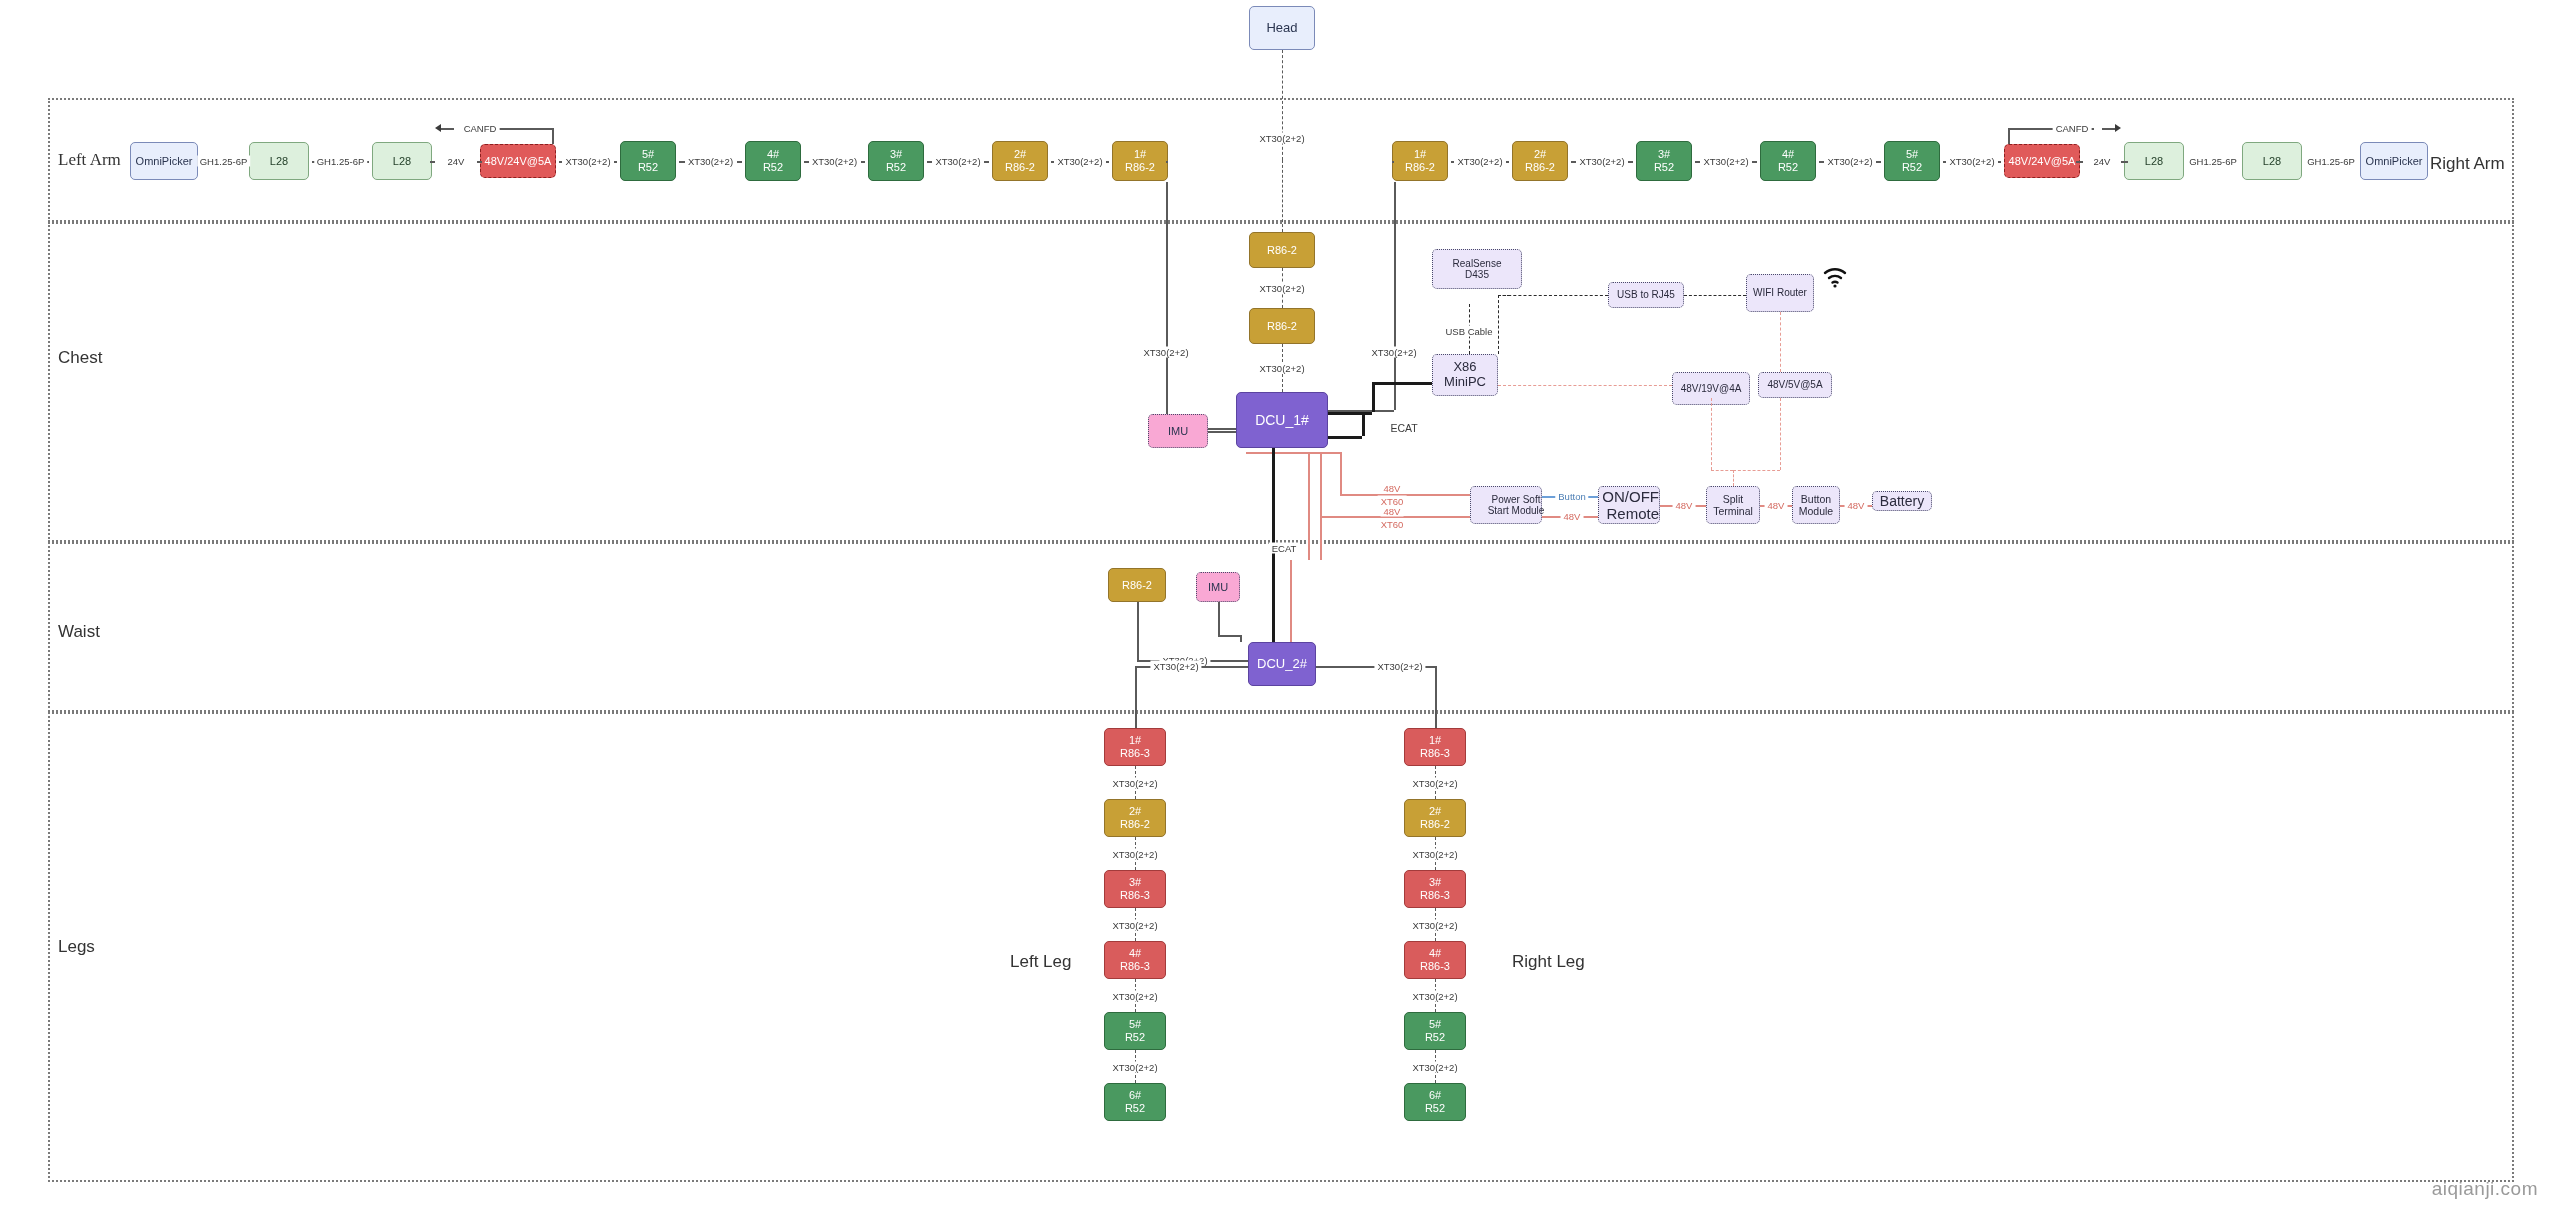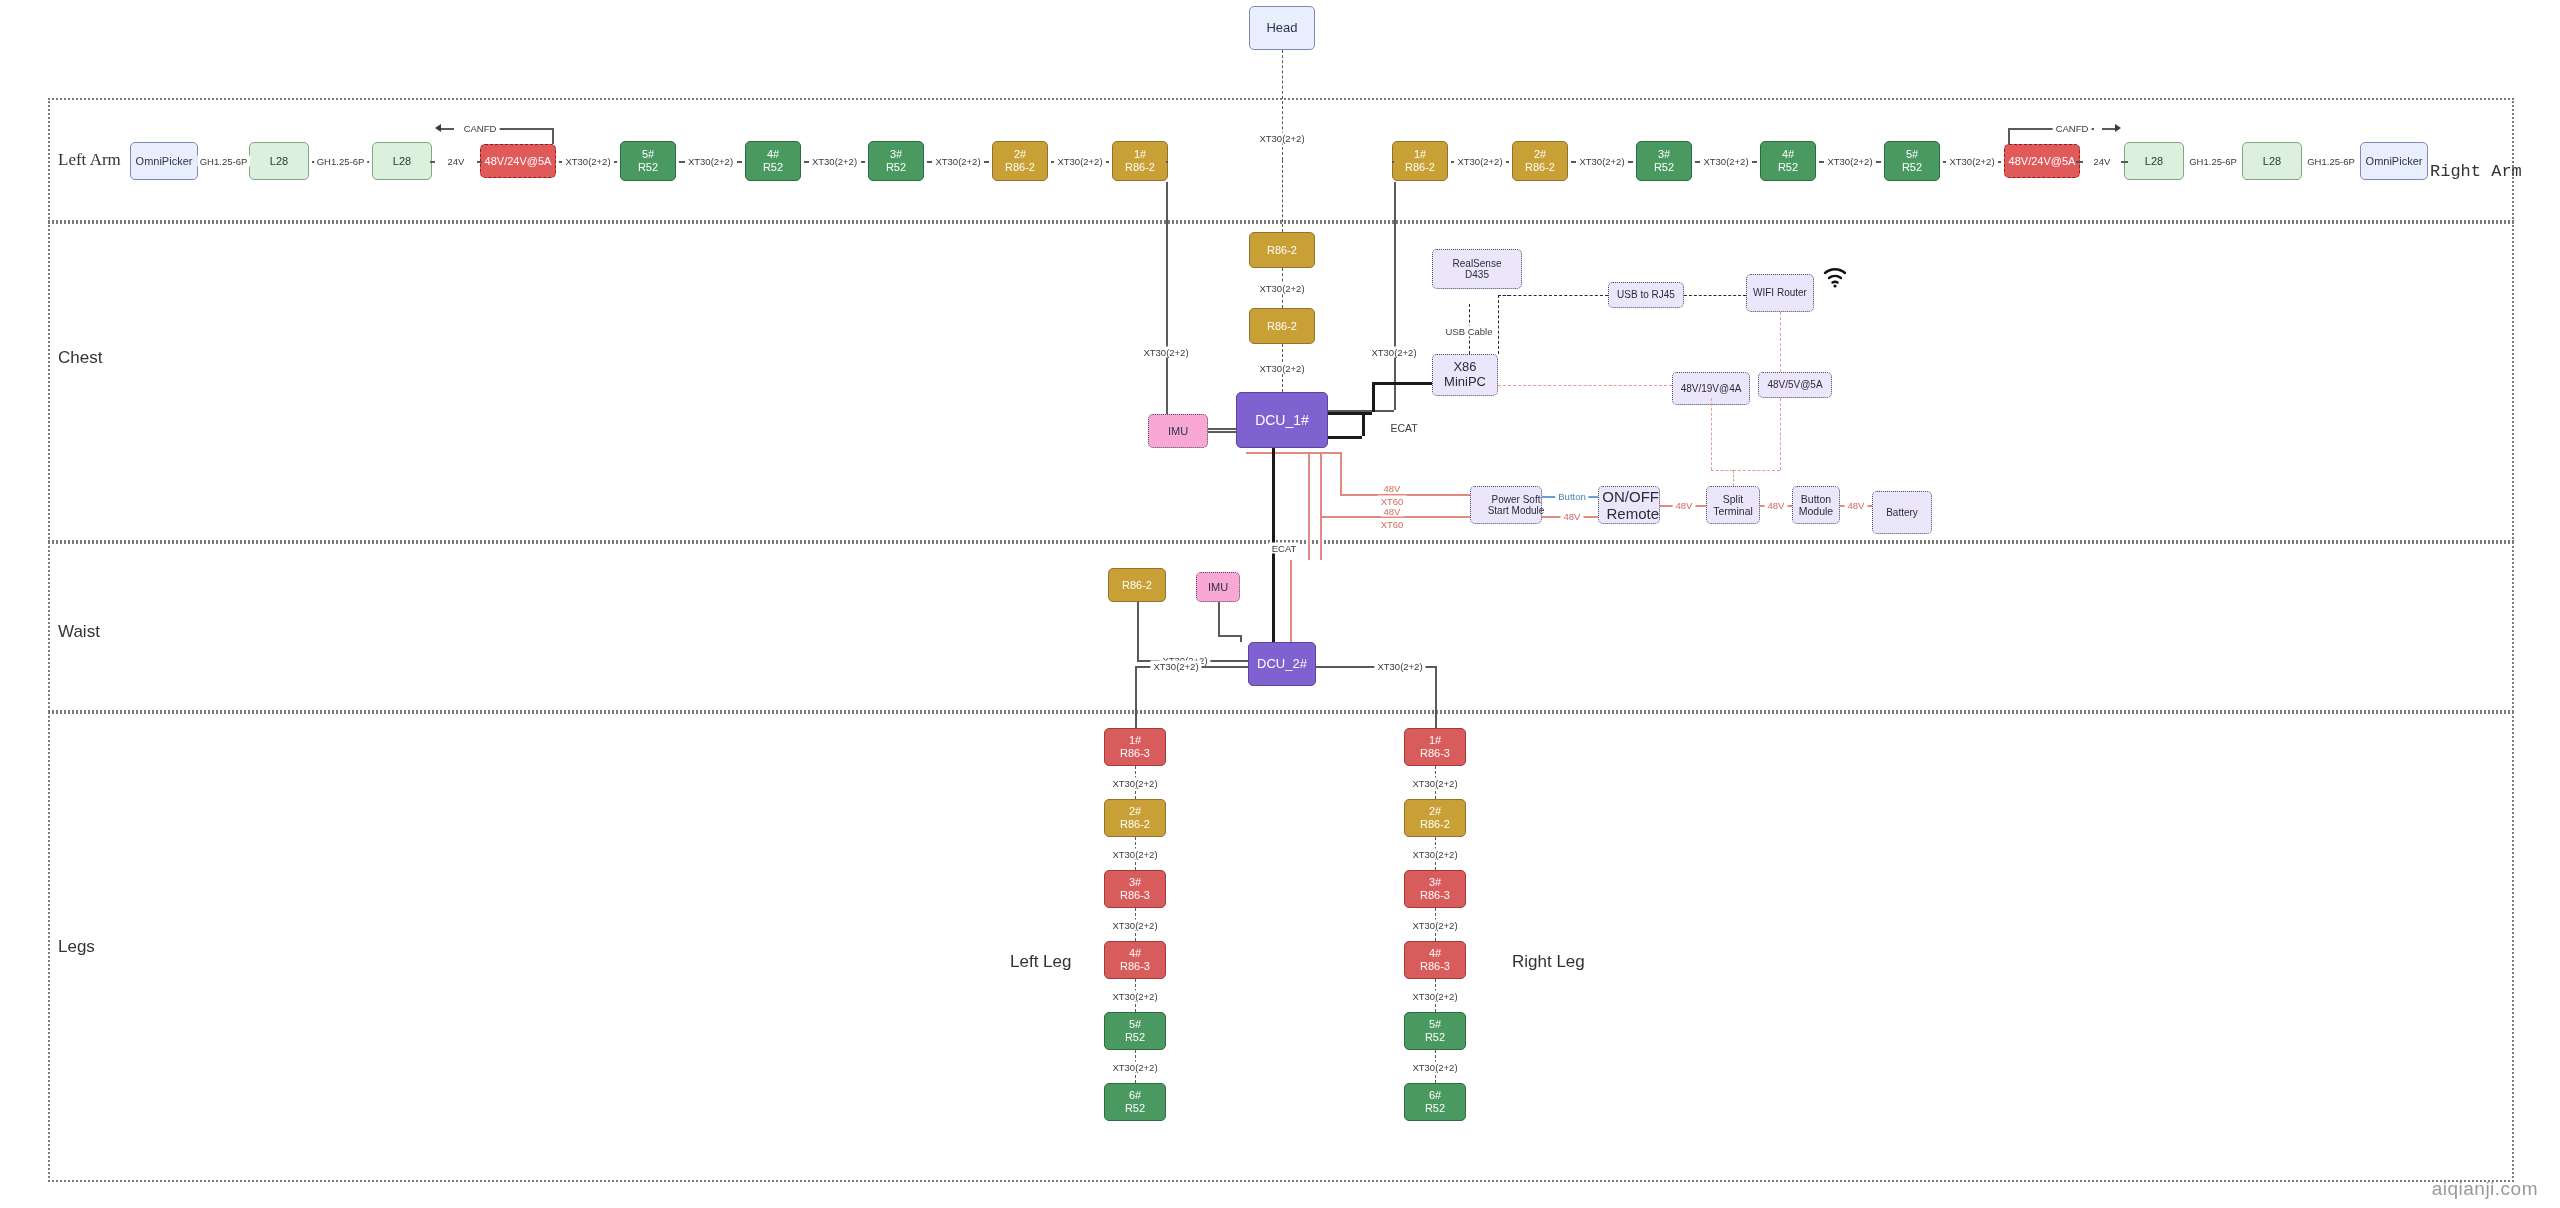--- a/index.html
+++ b/index.html
@@ -63,21 +63,21 @@
 
 <div id="stage">
     <div class="section" style="left: 48px; top: 98px; width: 2466px; height: 124px;"></div>
     <div class="section" style="left: 48px; top: 222px; width: 2466px; height: 320px;"></div>
     <div class="section" style="left: 48px; top: 542px; width: 2466px; height: 170px;"></div>
     <div class="section" style="left: 48px; top: 712px; width: 2466px; height: 470px;"></div>
     <div class="sidelabel" style="left: 58px; top: 348px;">Chest</div>
     <div class="sidelabel" style="left: 58px; top: 622px;">Waist</div>
     <div class="sidelabel" style="left: 58px; top: 937px;">Legs</div>
     <div class="sidelabel" style="left: 58px; top: 150px; font-family: Liberation Serif, serif;">Left Arm</div>
-    <div class="sidelabel" style="left: 2430px; top: 162px; font-family: Liberation Mono, monospace;">Right Arm</div>
+    <div class="sidelabel" style="left: 2430px; top: 154px;">Right Arm</div>
     <div class="node n-blue" style="left: 1249px; top: 6px; width: 66px; height: 44px; font-size: 13px;">
       <span class="l1">Head</span>
     </div>
     <div class="dash v" style="left: 1282px; top: 50px; height: 110px;"></div>
     <div class="elabel" style="left: 1282px; top: 138px;">XT30(2+2)</div>
     <div class="node n-blue" style="left: 130px; top: 142px; width: 68px; height: 38px; font-size: 11px;">
       <span class="l1">OmniPicker</span>
     </div>
     <div class="node n-lgreen" style="left: 249px; top: 142px; width: 60px; height: 38px; font-size: 11px;">
       <span class="l1">L28</span>
@@ -273,21 +273,21 @@
       <span class="l2">Remote</span>
     </div>
     <div class="node n-lilac" style="left: 1706px; top: 486px; width: 54px; height: 38px; font-size: 10.5px;">
       <span class="l1">Split</span>
       <span class="l2">Terminal</span>
     </div>
     <div class="node n-lilac" style="left: 1792px; top: 486px; width: 48px; height: 38px; font-size: 10.5px;">
       <span class="l1">Button</span>
       <span class="l2">Module</span>
     </div>
-    <div class="node n-lilac" style="left: 1872px; top: 491px; width: 60px; height: 43px; font-size: 10px;">
+    <div class="node n-lilac" style="left: 1872px; top: 491px; width: 60px; height: 20px; font-size: 14px;">
       <span class="l1">Battery</span>
     </div>
     <div class="edge h red" style="left: 1340px; top: 494px; width: 130px;"></div>
     <div class="edge h red" style="left: 1340px; top: 516px; width: 130px;"></div>
     <div class="edge v red" style="left: 1340px; top: 452px; height: 42px;"></div>
     <div class="edge v red" style="left: 1320px; top: 452px; height: 64px;"></div>
     <div class="edge h red" style="left: 1320px; top: 516px; width: 20px;"></div>
     <div class="edge h red" style="left: 1246px; top: 452px; width: 94px;"></div>
     <div class="elabel red" style="left: 1392px; top: 488px;">48V</div>
     <div class="elabel red" style="left: 1392px; top: 501px;">XT60</div>

